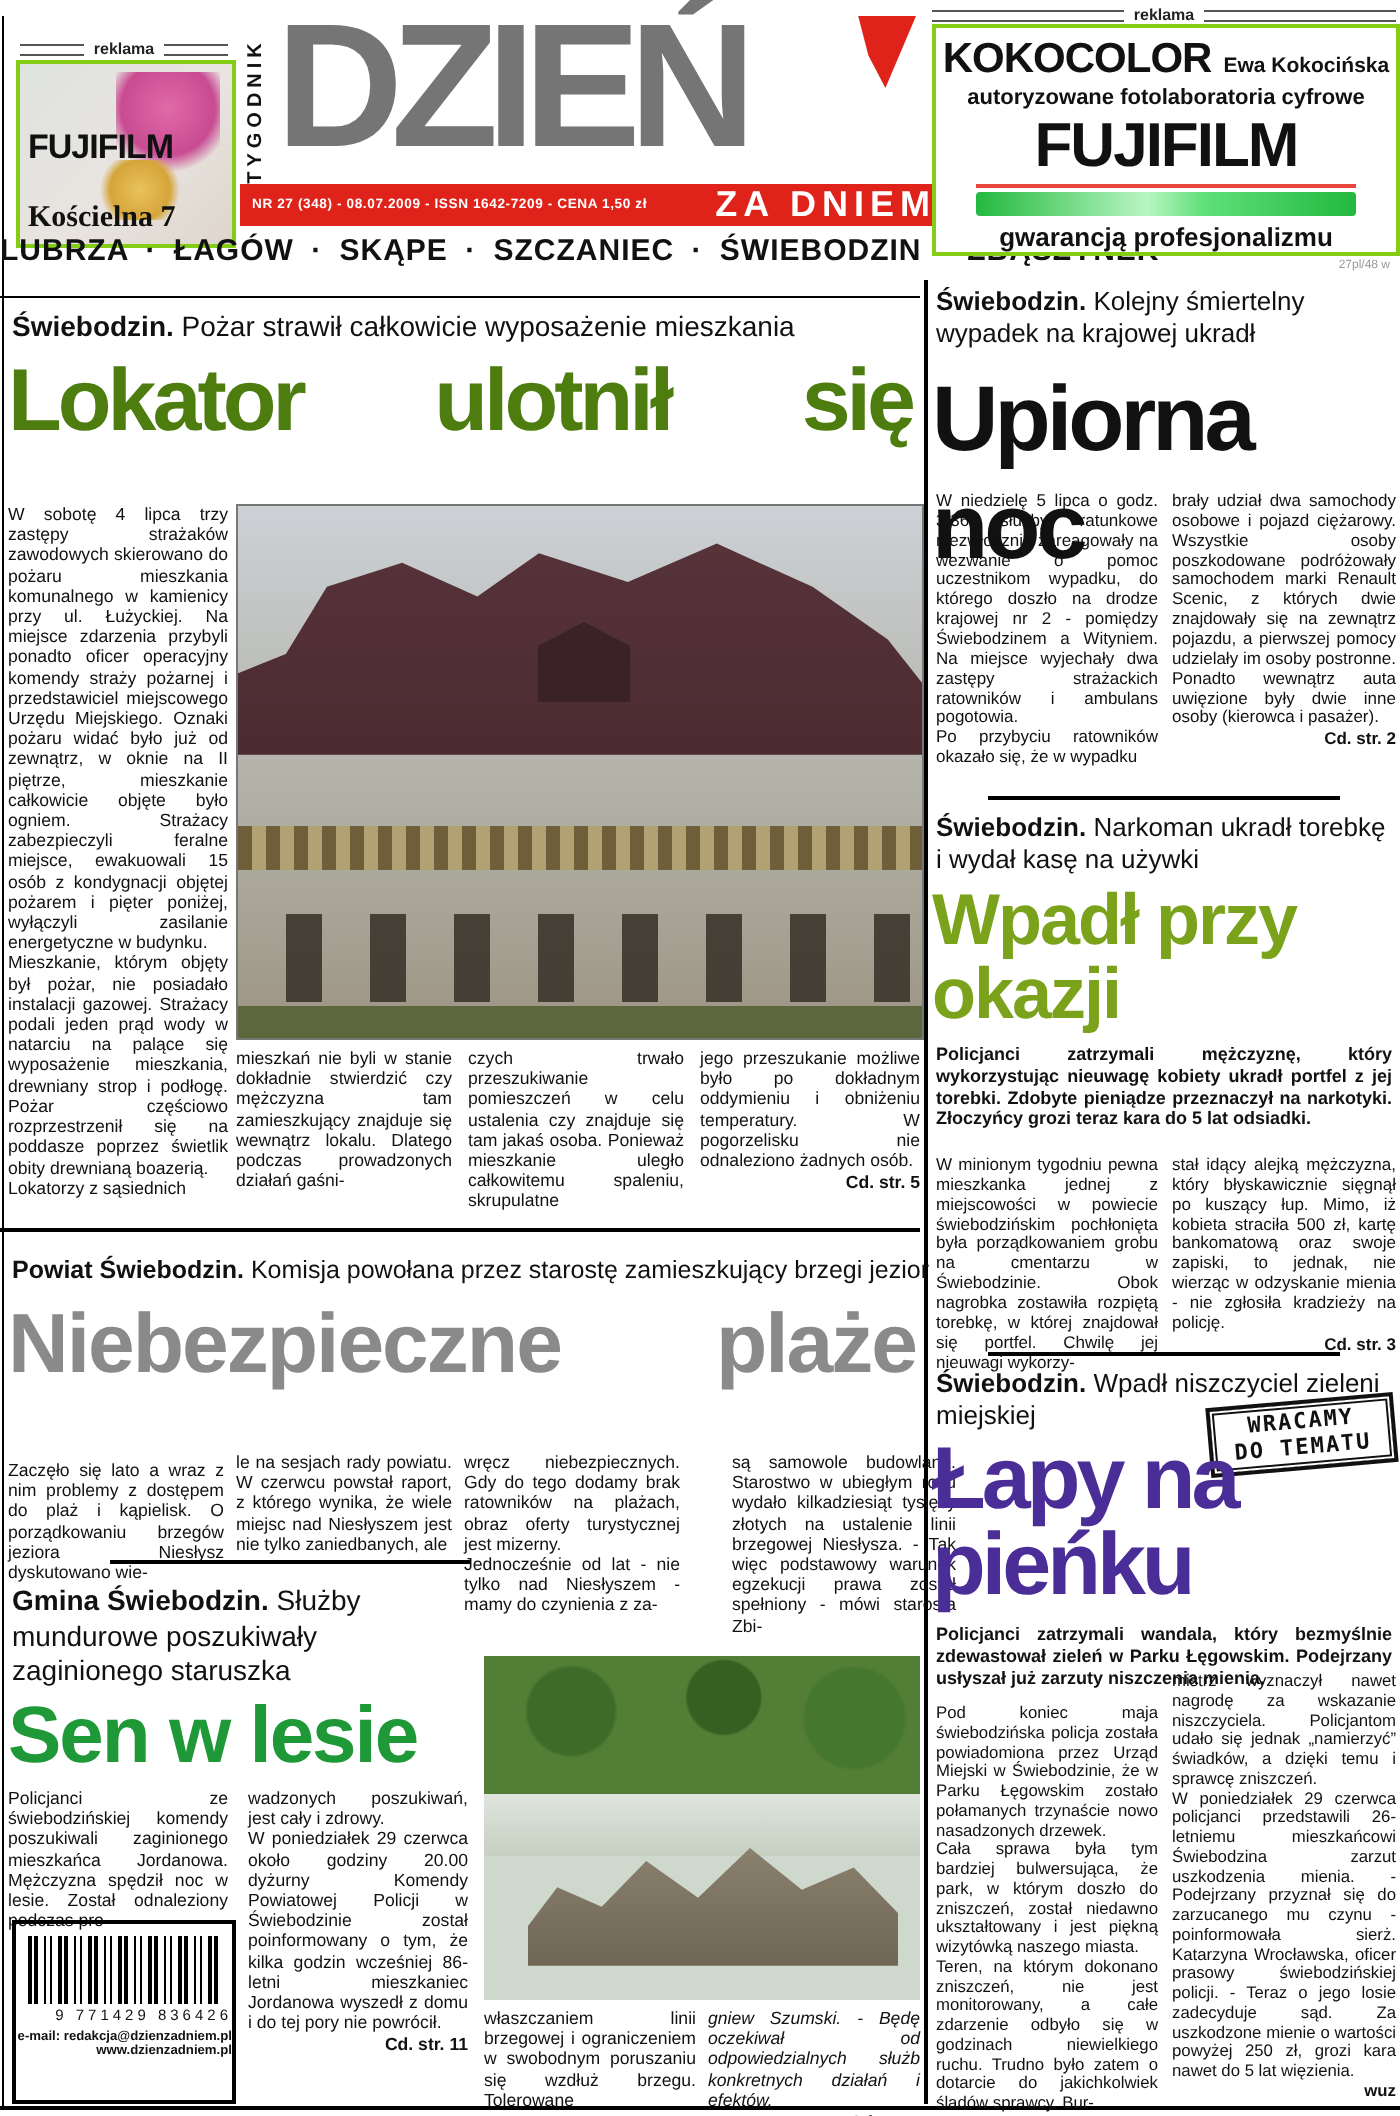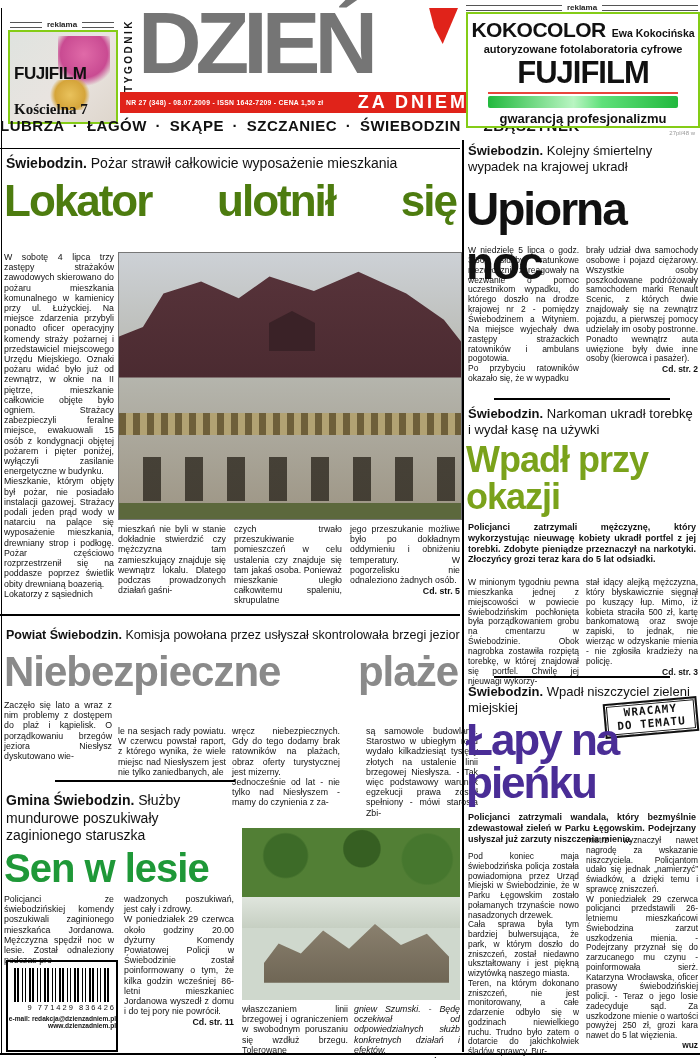--- a/index.html
+++ b/index.html
@@ -119,25 +119,25 @@
     <span class="txt">czych trwało przeszukiwanie pomieszczeń w celu ustalenia czy znajduje się tam jakaś osoba. Ponieważ mieszkanie uległo całkowitemu spaleniu, skrupulatne</span>
   </div>
   <div class="abs col" style="left:350px;top:524px;width:110px;height:86px;">
     <span class="txt">jego przeszukanie możliwe było po dokładnym oddymieniu i obniżeniu temperatury. W pogorzelisku nie odnaleziono żadnych osób.</span>
     <span class="cd">Cd. str. 5</span>
   </div>
 
   <div class="rule" style="left:0;top:614px;width:460px;height:2px;"></div>
   <div class="abs kick" style="left:6px;top:628px;width:454px;font-size:12.5px;white-space:nowrap;">
     <span class="loc">Powiat Świebodzin.</span>
-    <span>Komisja powołana przez usłyszał skontrolowała brzegi jezior</span>
+    <span>Komisja powołana przez starostę zamieszkujący brzegi jezior</span>
   </div>
   <div class="abs h jl" style="left:4px;top:648px;width:454px;font-size:42px;letter-spacing:-1px;color:#8a8a8a;">Niebezpieczne plaże</div>
 
-  <div class="abs col" style="left:4px;top:700px;width:108px;height:56px;">
+  <div class="abs col" style="left:4px;top:730px;width:108px;height:56px;">
     <span class="txt">Zaczęło się lato a wraz z nim problemy z dostępem do plaż i kąpielisk. O porządkowaniu brzegów jeziora Niesłysz dyskutowano wie-</span>
   </div>
   <div class="abs col" style="left:118px;top:726px;width:108px;height:56px;">
     <span class="txt">le na sesjach rady powiatu. W czerwcu powstał raport, z którego wynika, że wiele miejsc nad Niesłyszem jest nie tylko zaniedbanych, ale</span>
   </div>
   <div class="abs col" style="left:232px;top:726px;width:108px;height:100px;">
     <span class="txt">wręcz niebezpiecznych. Gdy do tego dodamy brak ratowników na plażach, obraz oferty turystycznej jest mizerny.
 Jednocześnie od lat - nie tylko nad Niesłyszem - mamy do czynienia z za-</span>
   </div>
   <div class="abs col" style="left:346px;top:726px;width:112px;height:100px;margin-left:20px;">

